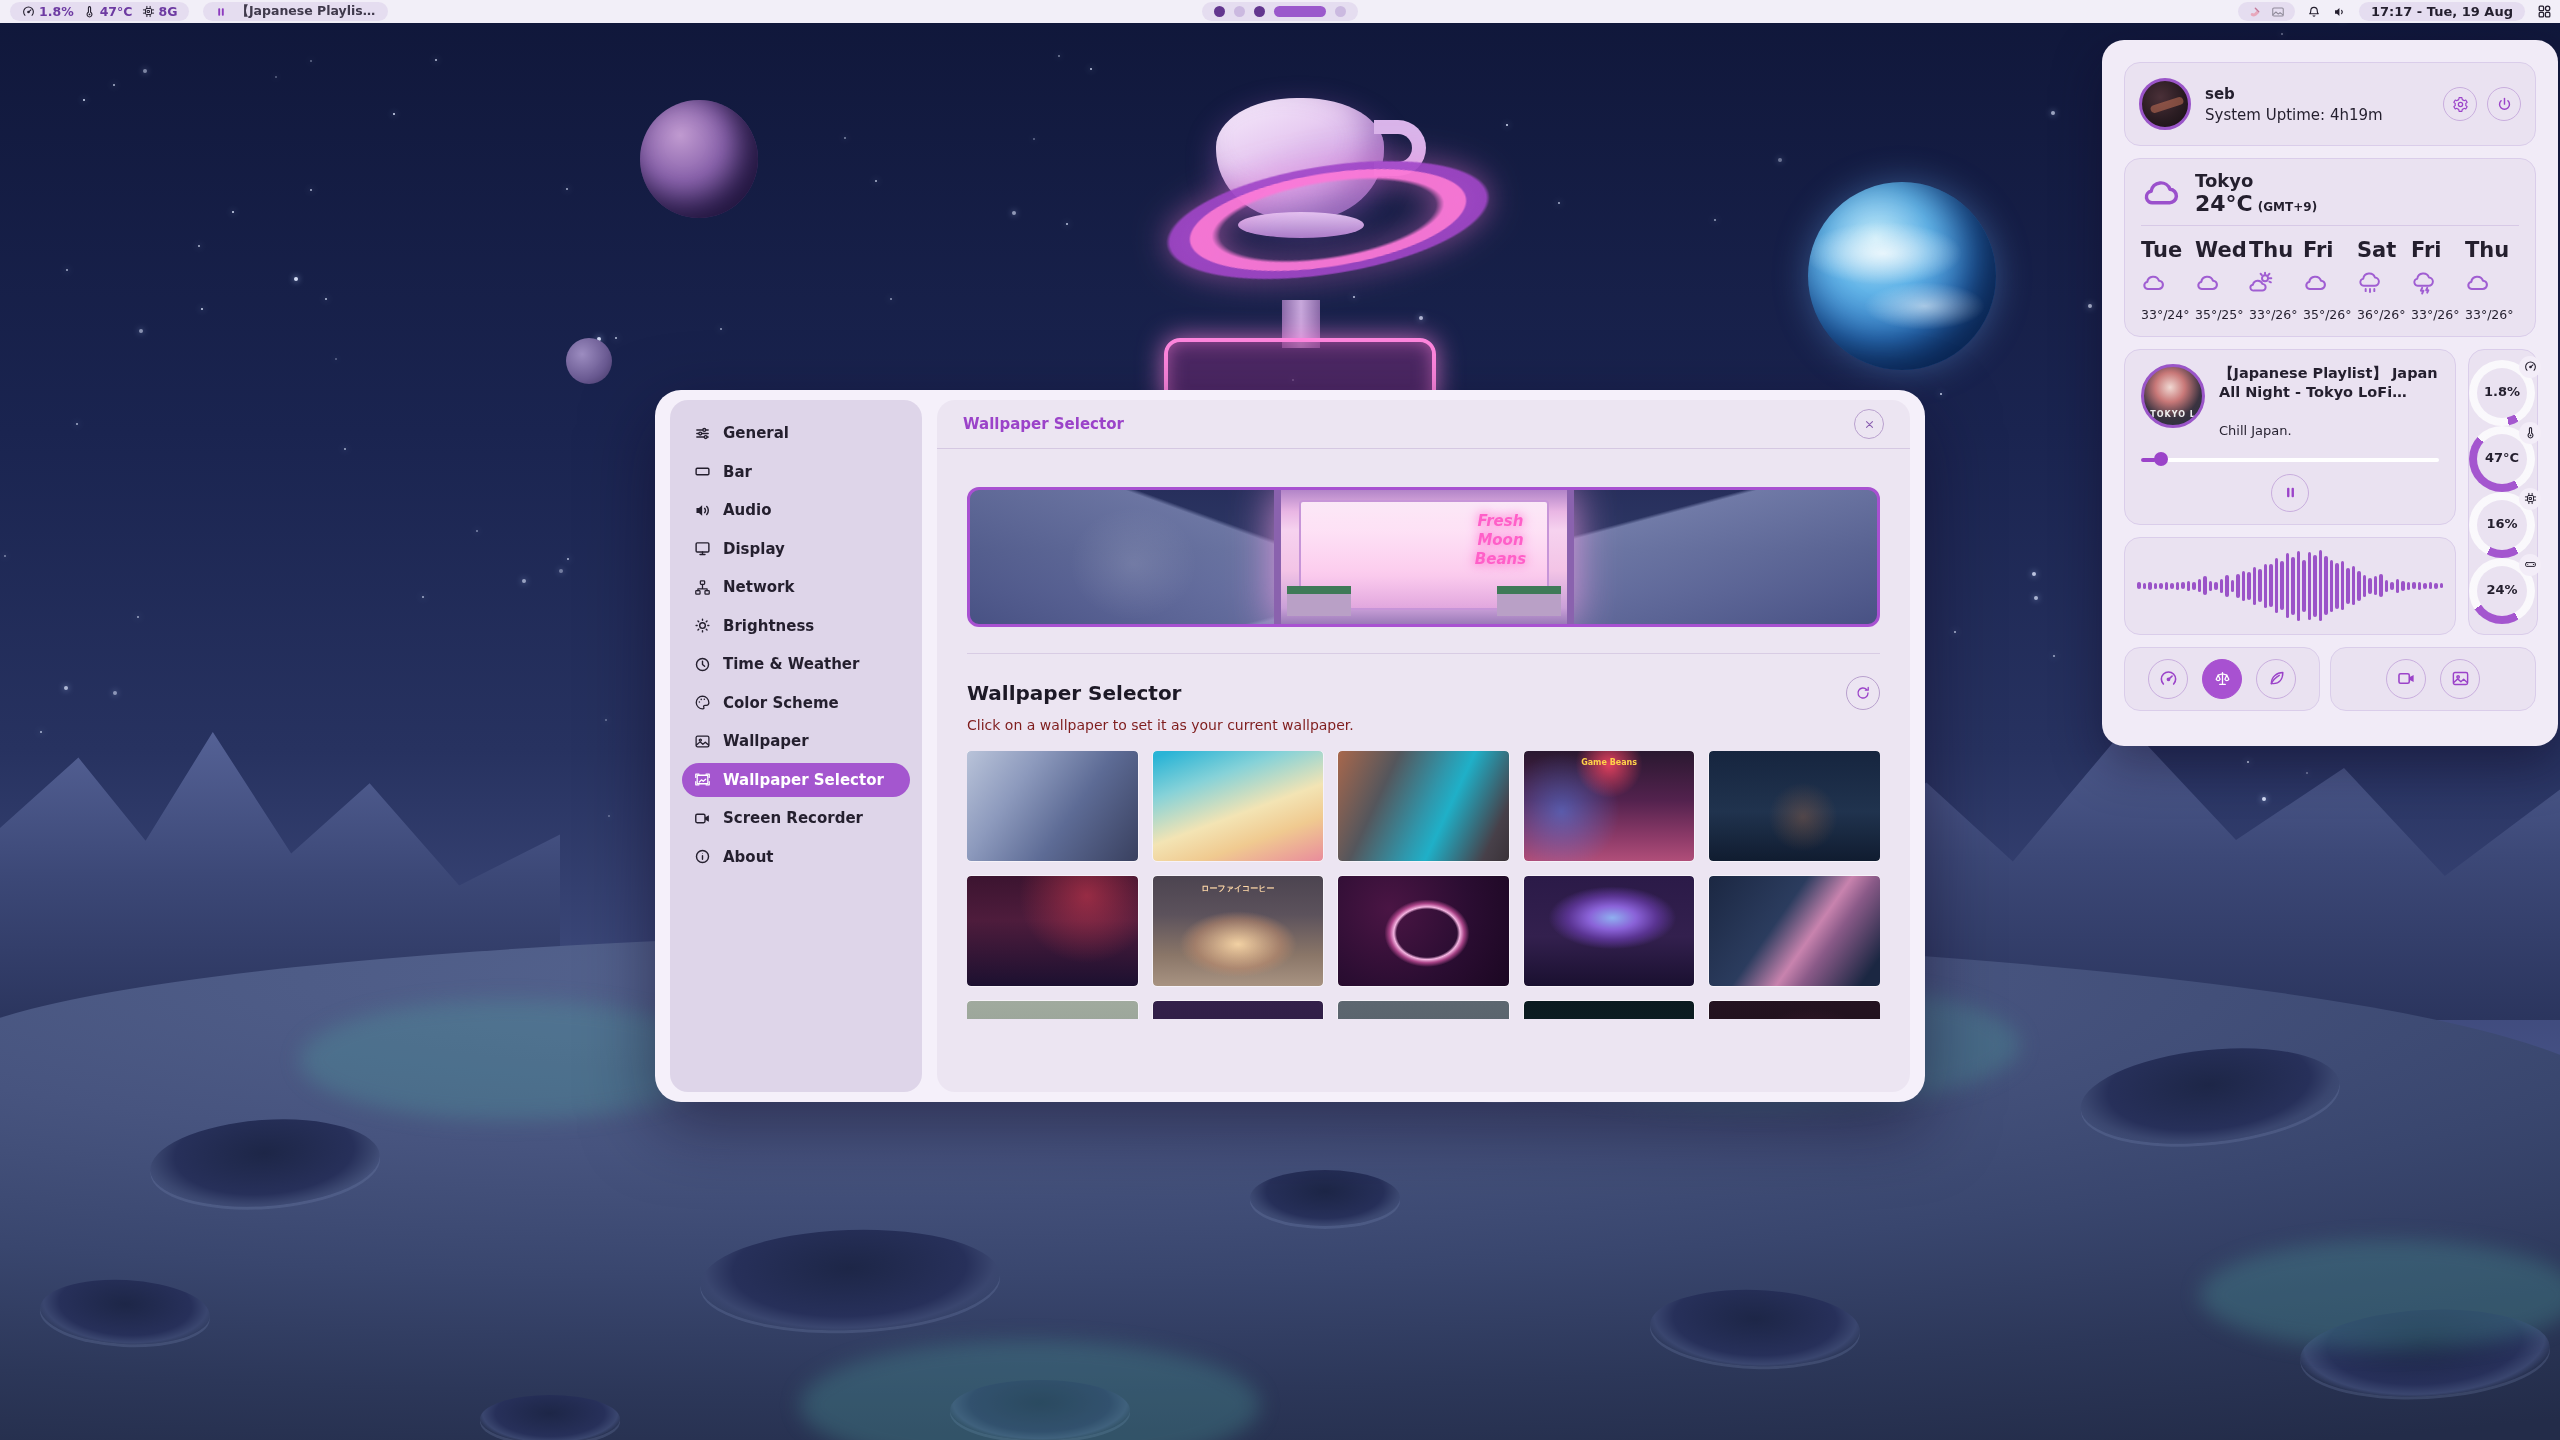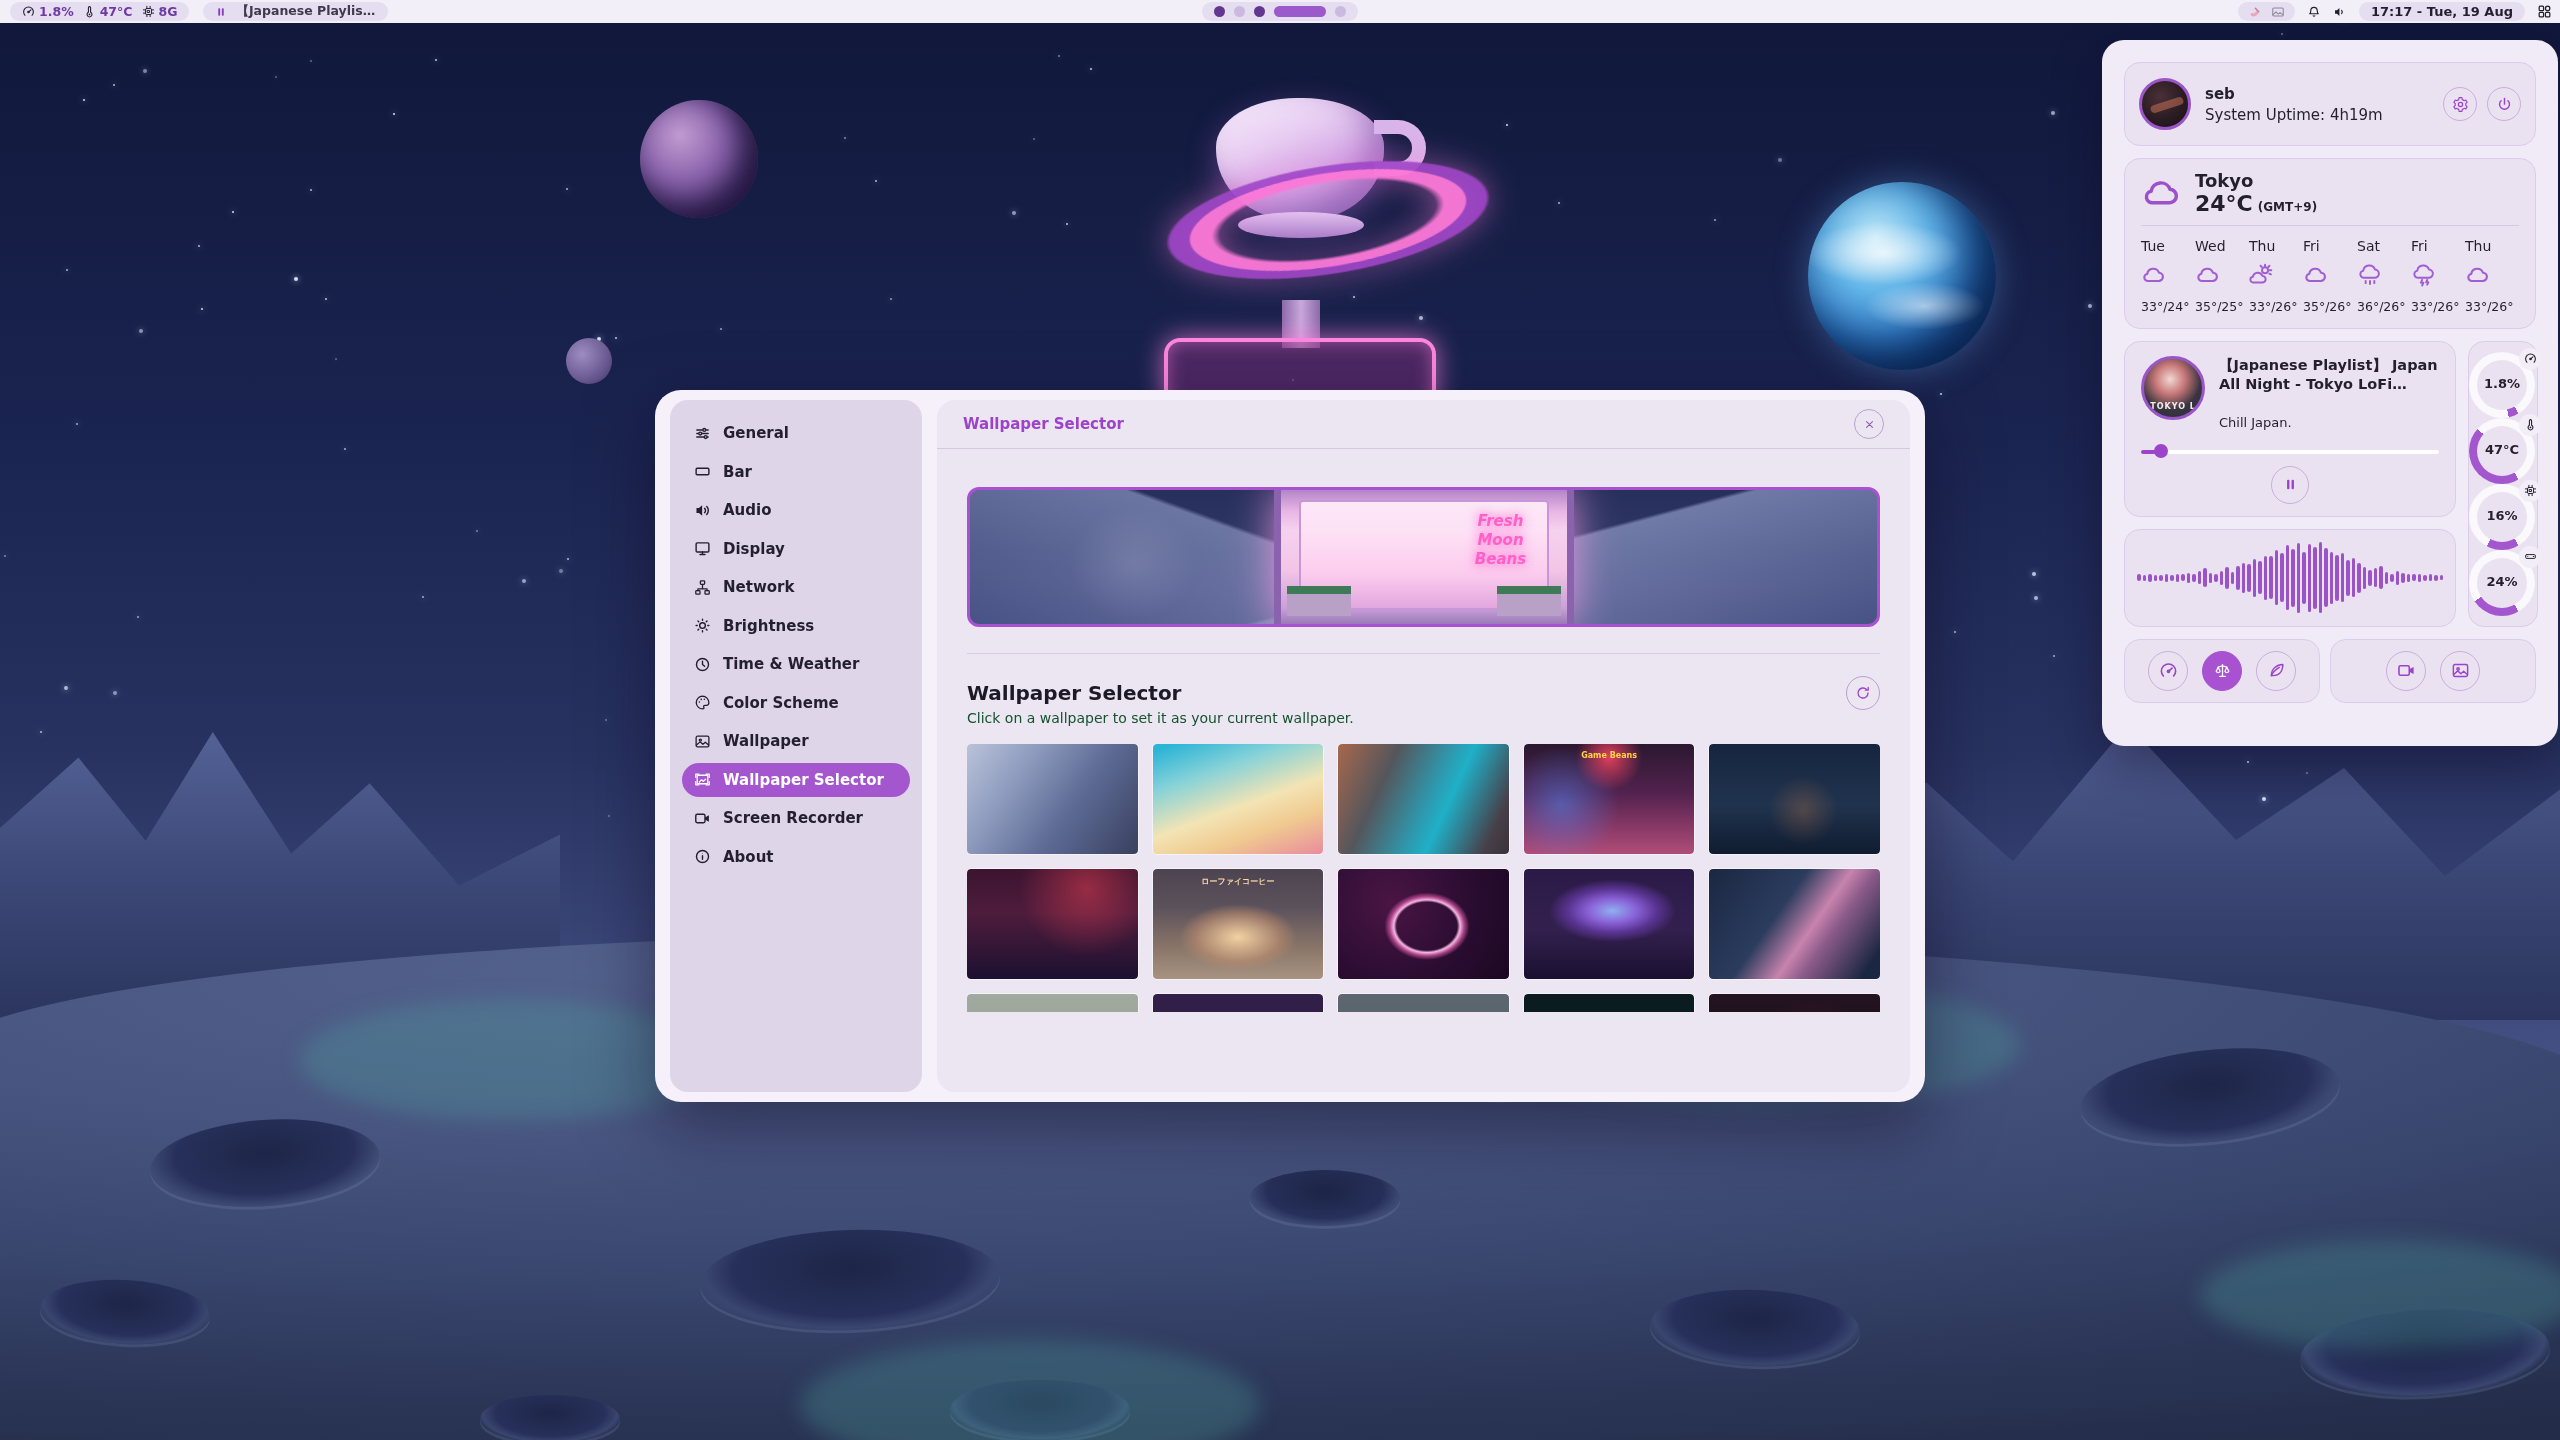--- a/index.html
+++ b/index.html
@@ -98,21 +98,21 @@
     box-shadow:0 0 40px rgba(250,160,235,.8); }
   #preview .cafe-glass { position:absolute; inset:10px 18px 14px 18px;
     background:linear-gradient(180deg, rgba(255,240,250,.9), rgba(255,205,240,.75) 70%, rgba(235,170,225,.7)); border-radius:4px;
     border:2px solid #c795d8; }
   #preview .neon { position:absolute; right:24px; top:22px; width:84px; text-align:center; font-style:italic; font-weight:700;
     font-size:15px; line-height:1.25; color:#ff5fc8; text-shadow:0 0 8px #ff8ad8, 0 0 14px #ff8ad8; }
   #preview .planter { position:absolute; bottom:8px; width:64px; height:30px; background:#b9a0c6; border-top:8px solid #3f7a58; }
   .hr { border:none; border-top:1px solid #d8cce4; margin-top:26px; }
   .sect-row { display:flex; align-items:center; margin-top:22px; }
   #refresh-btn { width:34px; height:34px; margin-left:auto; color:#9b43c9; }
-  .desc { margin-top:0; font-size:14px; color:#14532d; }
+  .desc { margin-top:7px; font-size:14px; color:#7f1d1d; }
   #thumb-grid { margin-top:18px; display:grid; grid-template-columns:repeat(5,1fr); gap:15px; grid-auto-rows:110px; height:268px; overflow:hidden; }
   .thumb { border-radius:4px; background:#555; cursor:pointer; position:relative; overflow:hidden; outline:1px solid rgba(255,255,255,.5); }
   .thumb .sign { position:absolute; left:50%; transform:translateX(-50%); top:7px; font-size:8px; font-weight:700; white-space:nowrap; }
 
   
   #dashboard { position:absolute; left:2102px; top:40px; width:456px; height:706px; border-radius:22px;
     background:#f1ebf7; box-shadow:0 18px 50px rgba(15,8,35,.45); padding:22px; z-index:35; color:#241f2e; }
   .card { background:#eae2f1; border:1px solid #dacdea; border-radius:16px; }
   #user-card { height:84px; display:flex; align-items:center; gap:14px; padding:0 14px; }
   .avatar { border-radius:50%; border:3px solid #9a55c8; background:radial-gradient(circle at 40% 35%, #4a3038 0%, #2a1c22 55%, #170f14 100%); }
@@ -123,21 +123,21 @@
   #user-actions { margin-left:auto; display:flex; gap:10px; }
   .round-btn { width:34px; height:34px; border-radius:50%; border:1px solid #c9aede; display:flex; align-items:center; justify-content:center; color:#9b43c9; background:transparent; cursor:pointer; }
 
   #weather-card { margin-top:12px; padding:12px 16px 14px 16px; }
   #weather-head { display:flex; align-items:center; gap:12px; padding-bottom:10px; border-bottom:1px solid #d7c9e6; }
   #weather-head .icon { color:#9b50cc; }
   #weather-city { font-size:18px; font-weight:700; line-height:1.15; }
   #weather-temp { font-size:22px; font-weight:700; line-height:1.05; }
   #weather-tz { font-size:12px; font-weight:700; margin-left:5px; }
   #forecast { display:grid; grid-template-columns:repeat(7,1fr); margin-top:12px; text-align:left; }
-  .fday { font-size:14px; font-weight:400; }
+  .fday { font-size:21px; font-weight:700; }
   .ficon { margin:8px 0 7px 0; color:#a05ed2; }
   .ftemps { font-size:12.5px; }
 
   #mid-row { margin-top:12px; display:flex; gap:12px; align-items:stretch; }
   #media-col { flex:1; display:flex; flex-direction:column; gap:12px; }
   #media-card { padding:14px 16px 12px 16px; }
   #media-top { display:flex; gap:14px; }
   #media-art { width:64px; height:64px; flex:none; position:relative; overflow:hidden;
     background:radial-gradient(circle at 45% 35%, #f0d8d2 0%, #c87878 30%, #3a3340 62%, #22313d 100%); }
   #media-art::after { content:"TOKYO L"; position:absolute; left:0; right:0; bottom:6px; text-align:center; font-size:8px; font-weight:700; color:#eee; letter-spacing:1px; }

